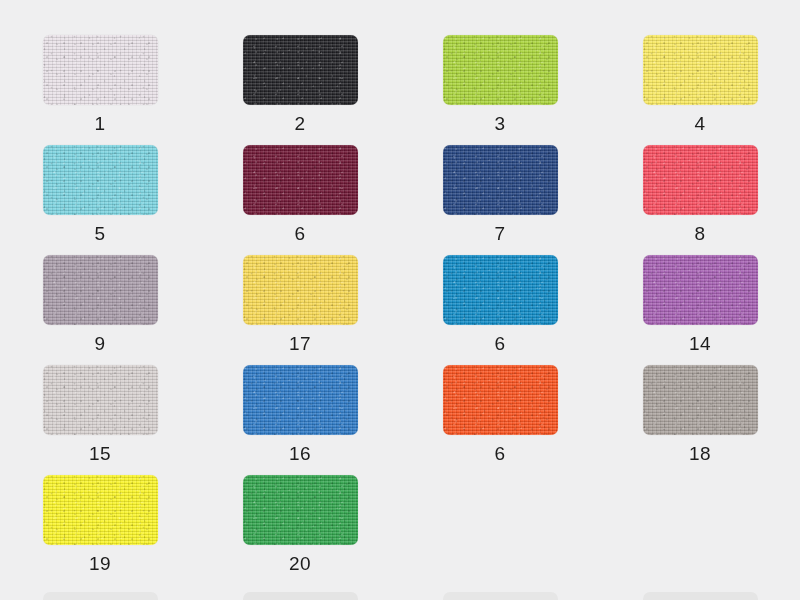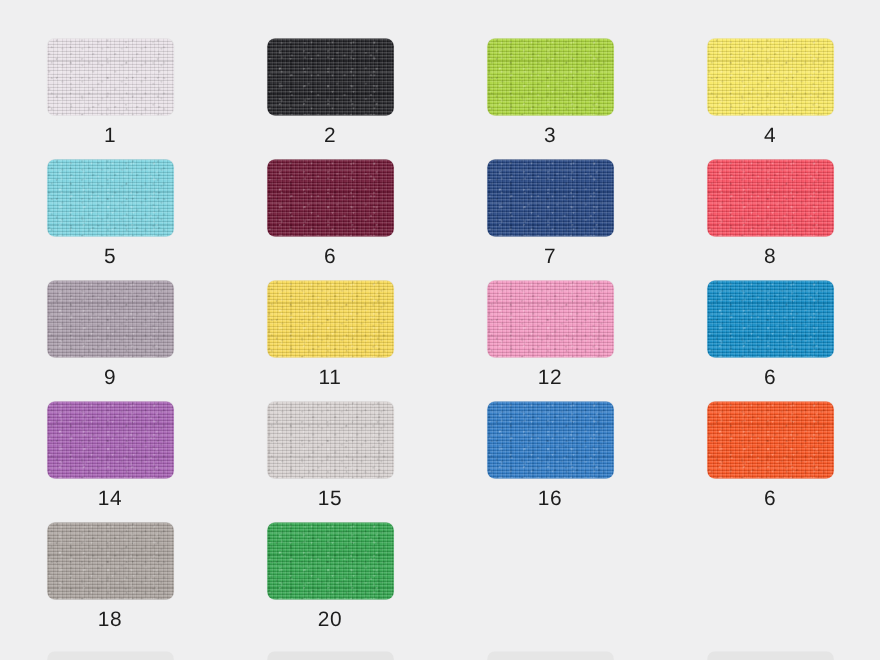--- a/index.html
+++ b/index.html
@@ -170,25 +170,21 @@
       <div class="swatch-cell">
         <div class="swatch-chip" style="background-color: rgb(247, 74, 92);"></div>
         <div class="swatch-label">8</div>
       </div>
       <div class="swatch-cell">
         <div class="swatch-chip" style="background-color: rgb(167, 154, 168);"></div>
         <div class="swatch-label">9</div>
       </div>
       <div class="swatch-cell">
         <div class="swatch-chip" style="background-color: rgb(247, 216, 82);"></div>
-        <div class="swatch-label">11</div>
-      </div>
-      <div class="swatch-cell">
-        <div class="swatch-chip" style="background-color: rgb(243, 150, 192);"></div>
-        <div class="swatch-label">12</div>
+        <div class="swatch-label">17</div>
       </div>
       <div class="swatch-cell">
         <div class="swatch-chip" style="background-color: rgb(11, 136, 196);"></div>
         <div class="swatch-label">6</div>
       </div>
       <div class="swatch-cell">
         <div class="swatch-chip" style="background-color: rgb(163, 92, 176);"></div>
         <div class="swatch-label">14</div>
       </div>
       <div class="swatch-cell">
@@ -201,20 +197,24 @@
       </div>
       <div class="swatch-cell">
         <div class="swatch-chip" style="background-color: rgb(248, 79, 27);"></div>
         <div class="swatch-label">6</div>
       </div>
       <div class="swatch-cell">
         <div class="swatch-chip" style="background-color: rgb(168, 160, 155);"></div>
         <div class="swatch-label">18</div>
       </div>
       <div class="swatch-cell">
+        <div class="swatch-chip" style="background-color: rgb(249, 244, 37);"></div>
+        <div class="swatch-label">19</div>
+      </div>
+      <div class="swatch-cell">
         <div class="swatch-chip" style="background-color: rgb(46, 162, 74);"></div>
         <div class="swatch-label">20</div>
       </div>
     </div>
 
   <div class="partial-row">
       <div class="partial-cell">
         <div class="partial-chip" style="background-color: rgb(230, 230, 230);"></div>
       </div>
       <div class="partial-cell">

